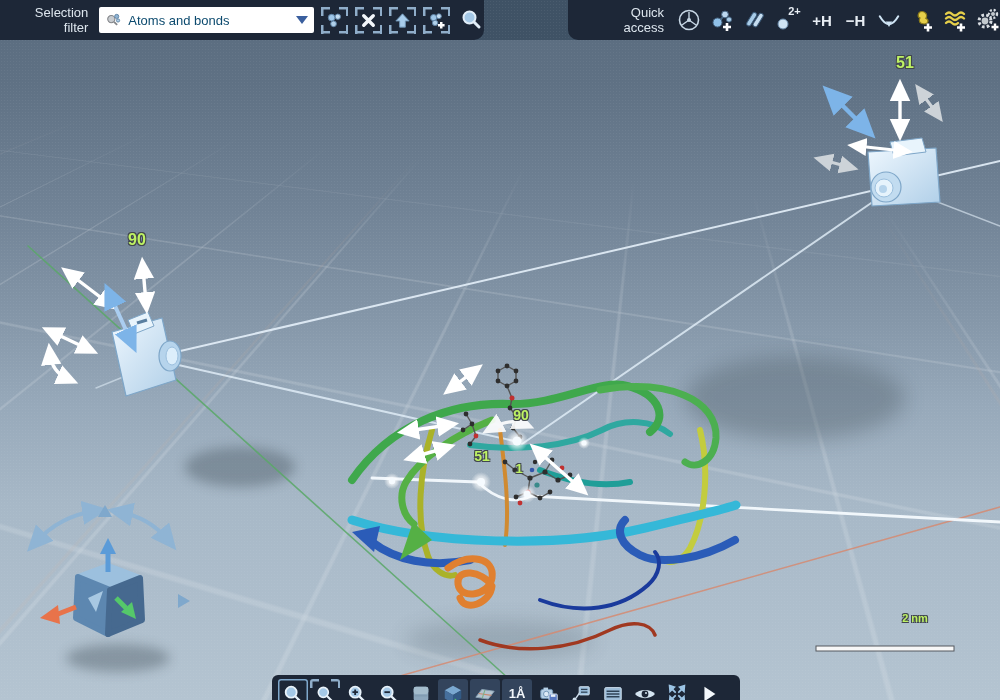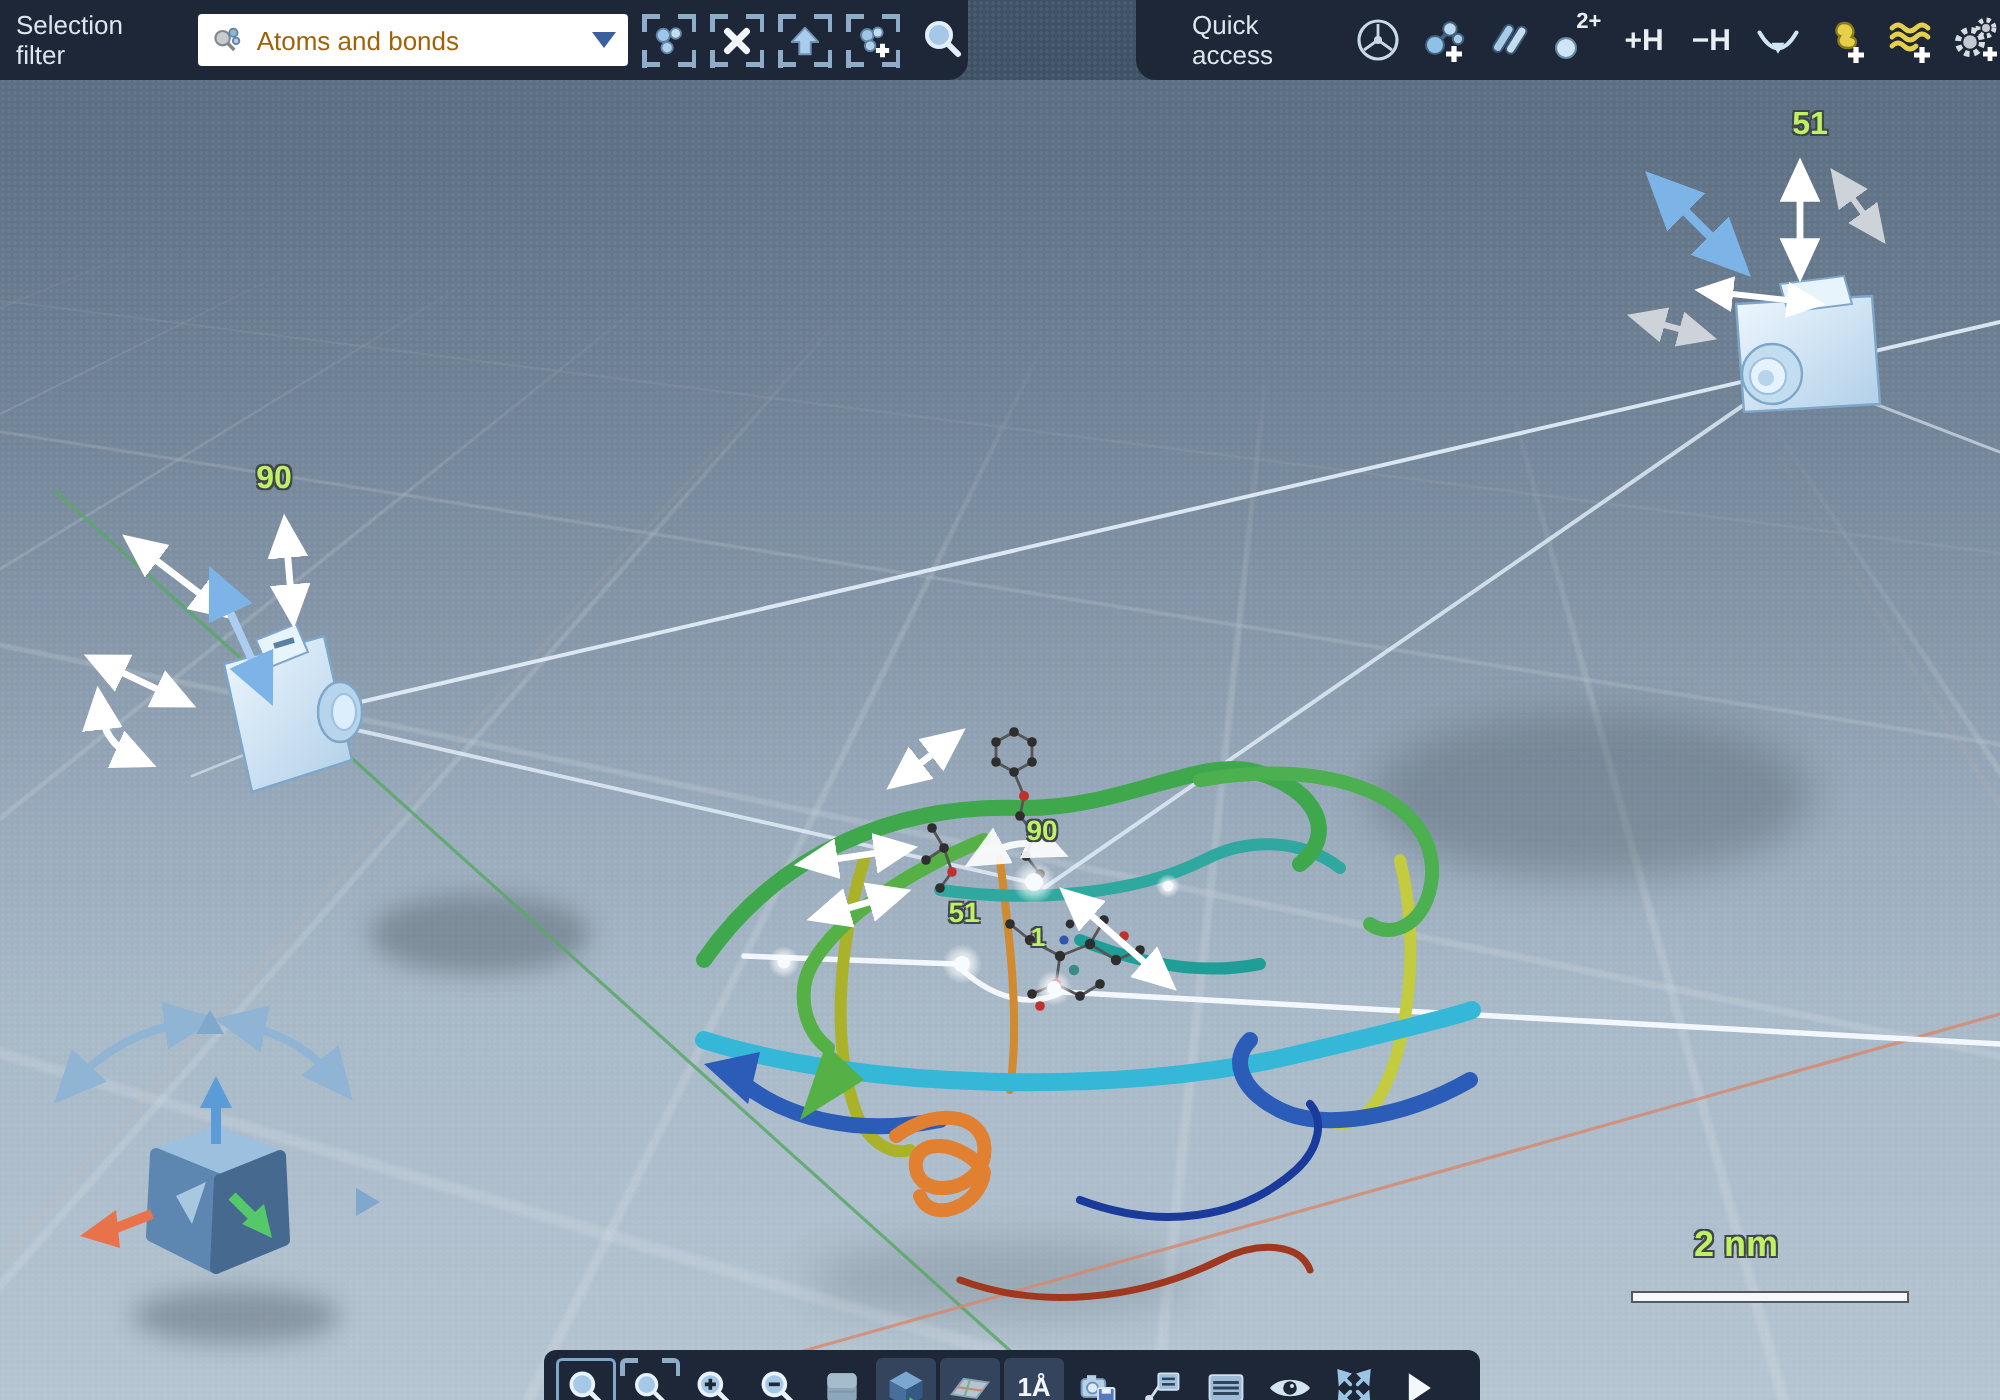--- a/index.html
+++ b/index.html
@@ -31,24 +31,24 @@
     text-shadow:-1px -1px 0 #41464d,1px -1px 0 #41464d,-1px 1px 0 #41464d,1px 1px 0 #41464d;}
 
   
   .topstrip{position:absolute;left:0;top:0;width:1000px;height:40px;z-index:10;
     background:radial-gradient(rgba(255,255,255,.06) 1px, transparent 1px) #3f5265;
     background-size:3px 3px;}
   .tb{position:absolute;top:0;height:40px;background:#1d2737;display:flex;
     align-items:center;z-index:11;}
   .tb-left{left:0;width:476px;border-radius:0 0 10px 0;padding-left:8px;gap:7px;}
   .tb-right{right:0;width:404px;border-radius:0 0 0 10px;padding-left:28px;gap:9px;}
-  .tb-label{font-size:13px;color:#dde6ee;margin-right:4px;}
+  .tb-label{font-size:13px;color:#dde6ee;margin-right:4px;text-align:right;}
   .dropdown{width:206px;height:26px;background:#fff;border-radius:2px;display:flex;
     align-items:center;padding:0 6px;gap:5px;cursor:default;}
-  .dropdown .dd-text{flex:1;font-size:13px;color:#a16207;}
+  .dropdown .dd-text{flex:1;font-size:13px;color:#0c4a6e;}
   .dd-caret{width:0;height:0;border-left:6px solid transparent;
     border-right:6px solid transparent;border-top:8px solid #3a5f9e;}
   .ibtn{width:27px;height:27px;display:flex;align-items:center;justify-content:center;
     position:relative;flex:0 0 auto;}
   .corners{background:
     linear-gradient(var(--c),var(--c)) left top/9px 2.5px,
     linear-gradient(var(--c),var(--c)) left top/2.5px 9px,
     linear-gradient(var(--c),var(--c)) right top/9px 2.5px,
     linear-gradient(var(--c),var(--c)) right top/2.5px 9px,
     linear-gradient(var(--c),var(--c)) left bottom/9px 2.5px,
@@ -287,21 +287,21 @@
     </g>
 
     <rect x="816" y="646" width="138" height="5" fill="#f7f7f7" stroke="#55595e" stroke-width="1"></rect>
   </svg>
 
   <div class="lbl" style="left:137px;top:231px;font-size:16px;">90</div>
   <div class="lbl" style="left:905px;top:54px;font-size:16px;">51</div>
   <div class="lbl" style="left:521px;top:407px;font-size:14px;">90</div>
   <div class="lbl" style="left:482px;top:448px;font-size:14px;">51</div>
   <div class="lbl" style="left:519px;top:461px;font-size:13px;">1</div>
-  <div class="lbl" style="left:868px;top:612px;font-size:18px;">2 nm</div>
+  <div class="lbl" style="left:915px;top:612px;font-size:11px;">2 nm</div>
 
   <div class="topstrip"></div>
 
   <div class="tb tb-left">
     <span class="tb-label">Selection filter</span>
     <div class="dropdown">
       <svg width="18" height="18" viewBox="0 0 20 20">
         <circle cx="7" cy="9" r="4" fill="#c8ccd0" stroke="#83868a" stroke-width="1.2"></circle>
         <line x1="10" y1="12" x2="13.5" y2="15.5" stroke="#83868a" stroke-width="2"></line>
         <circle cx="13" cy="6" r="2.3" fill="#8fb4d4" stroke="#5e82a4"></circle>

